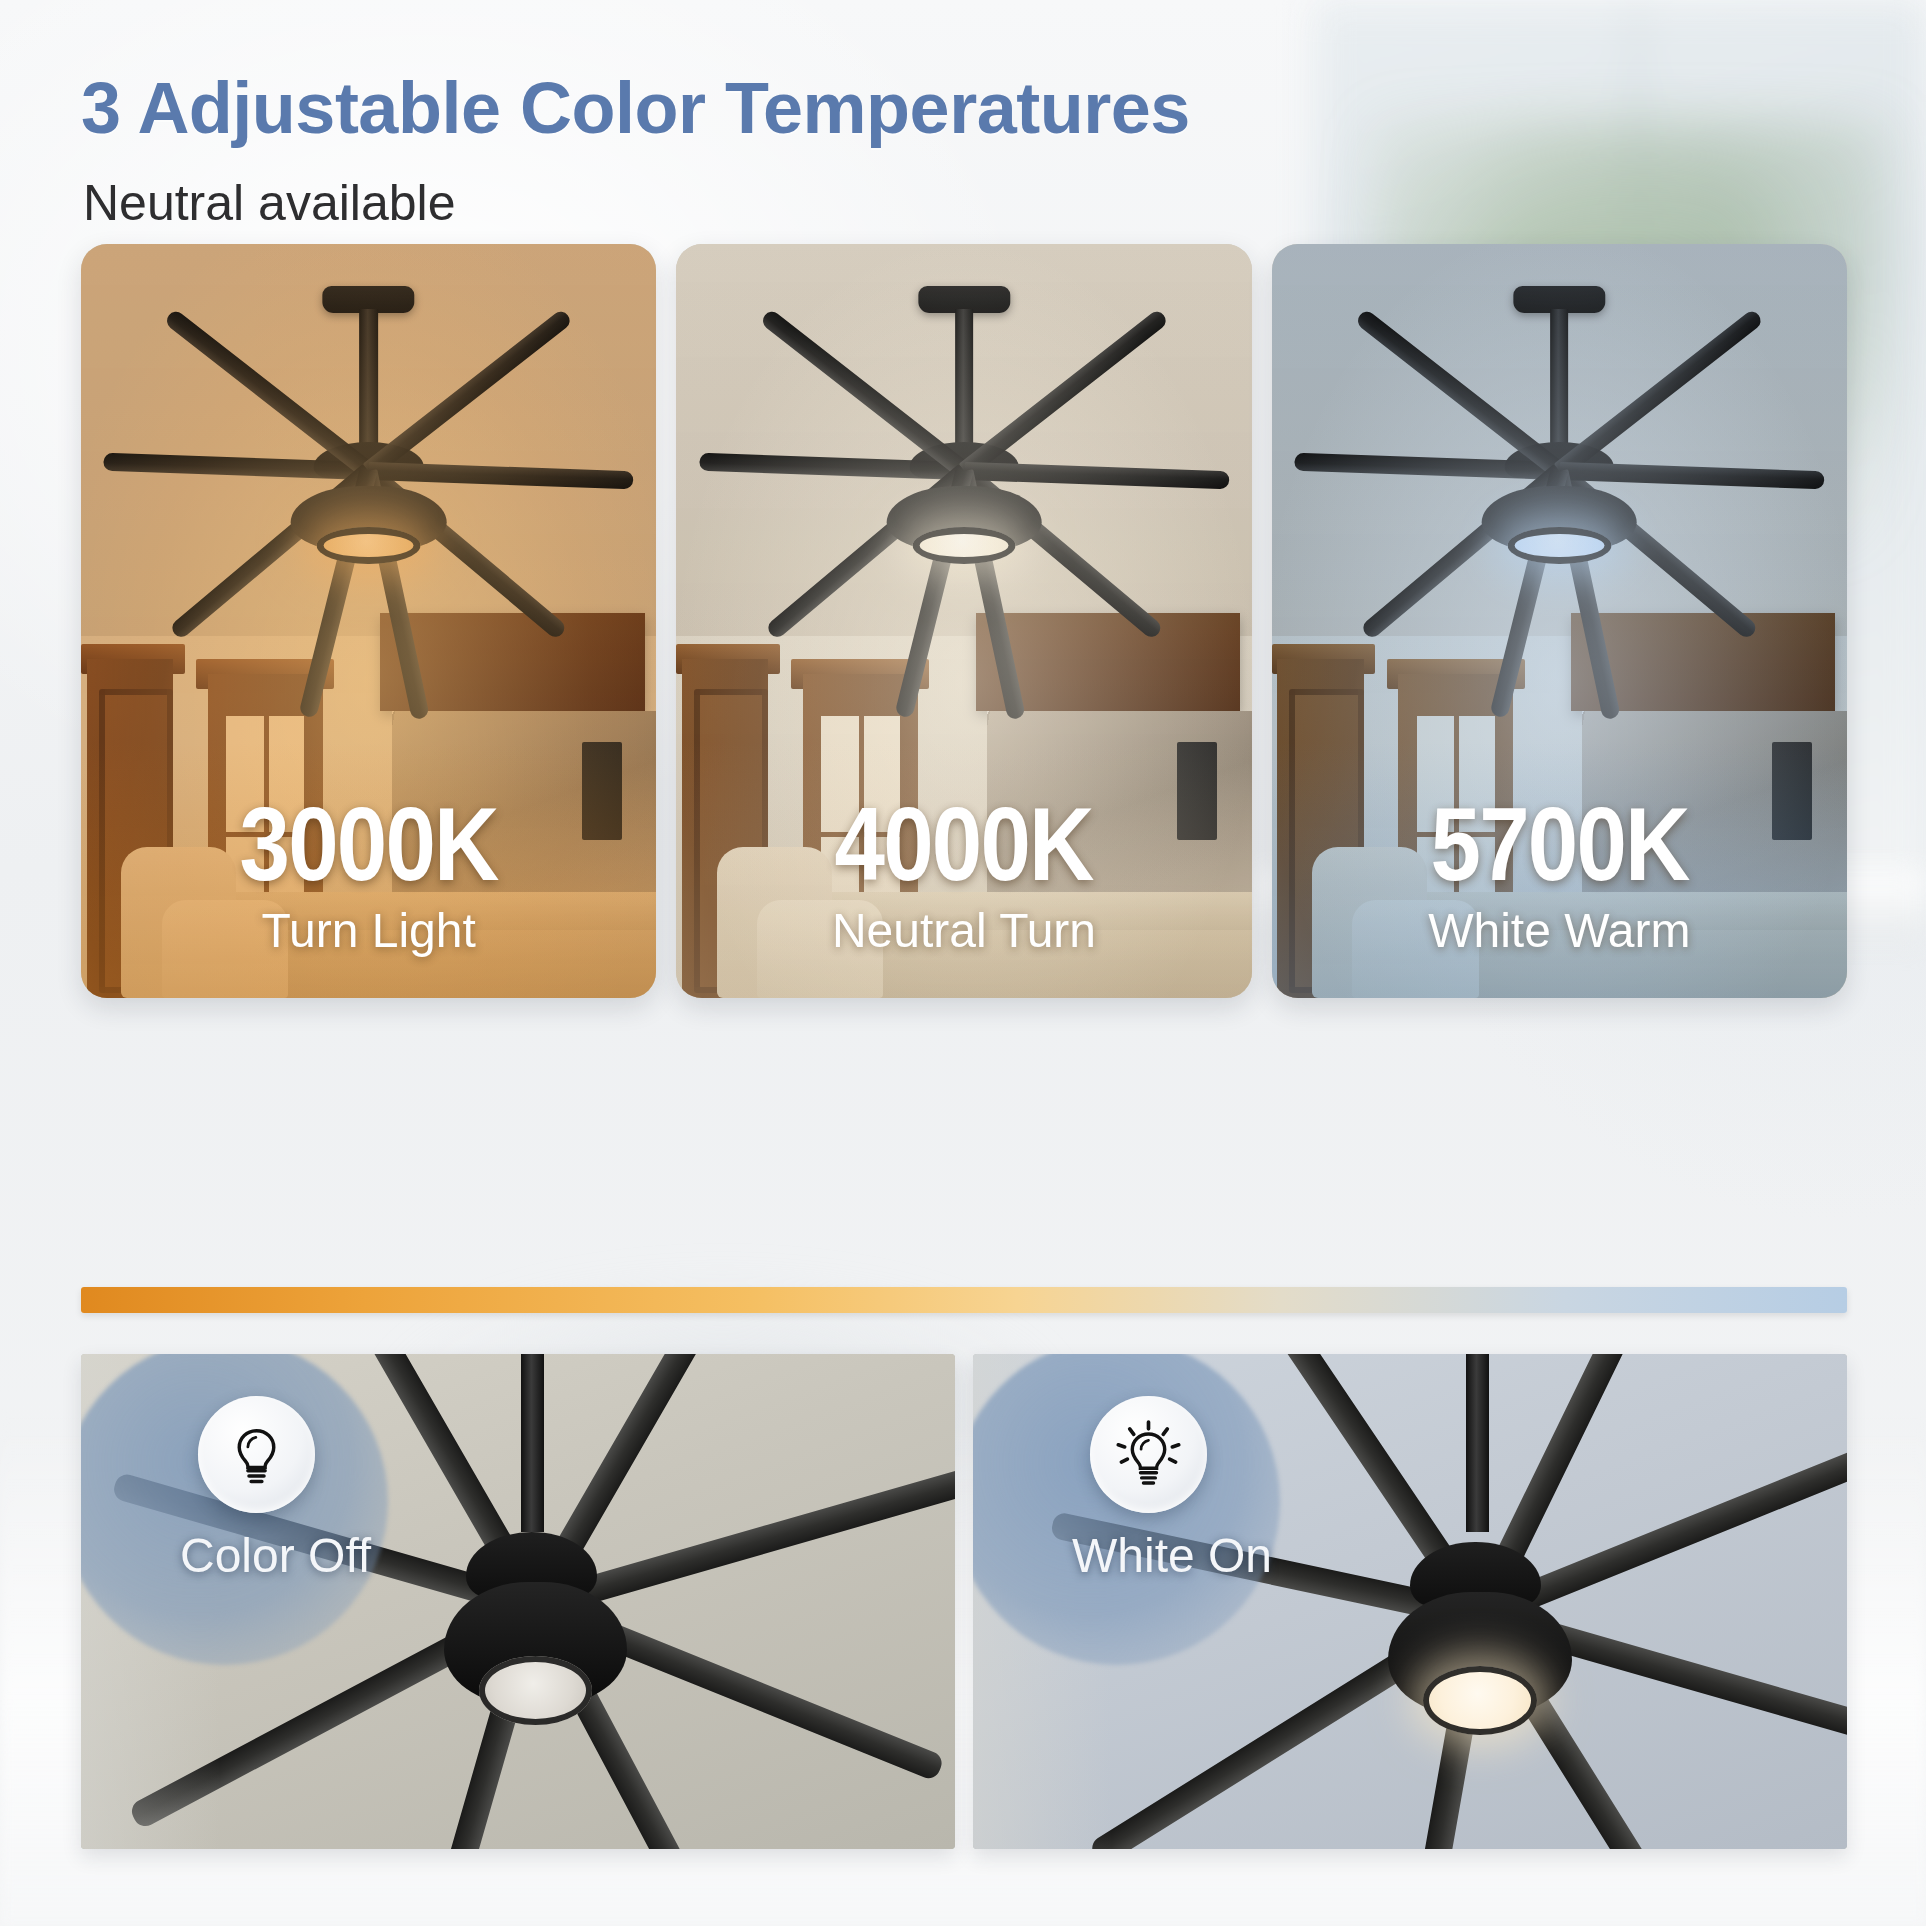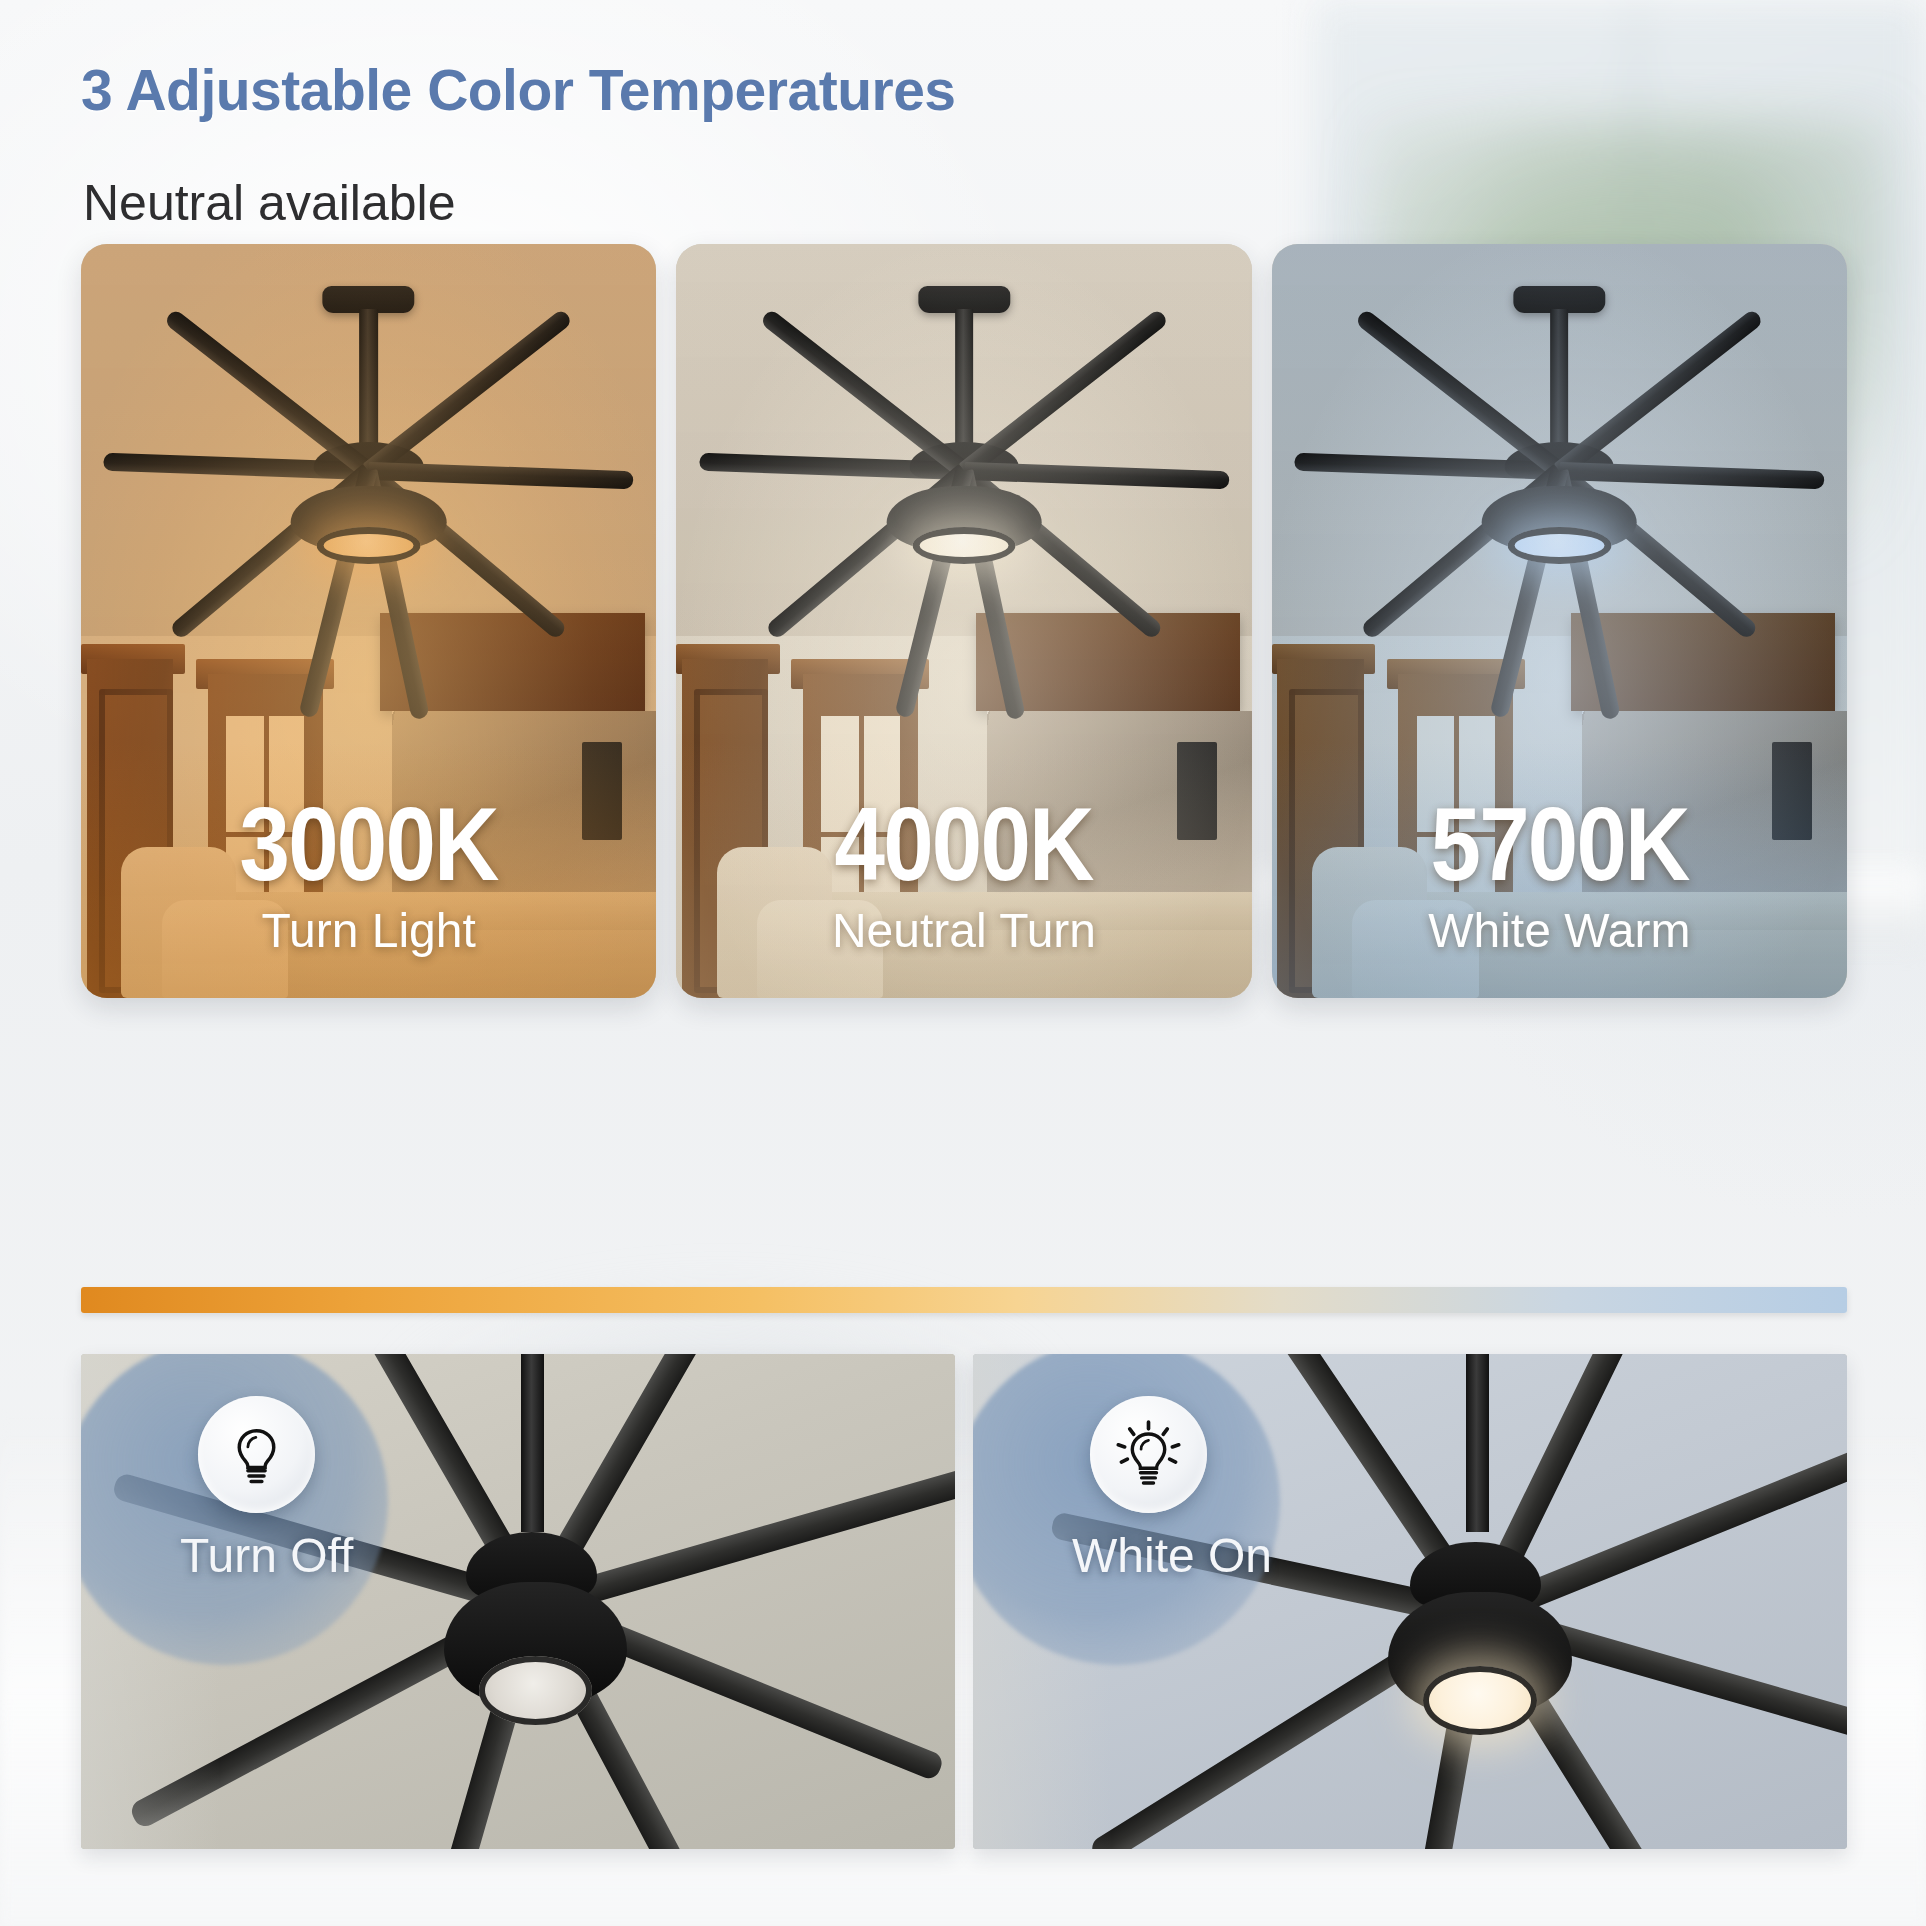--- a/index.html
+++ b/index.html
@@ -46,22 +46,22 @@
     filter:blur(6px);
   }
   .bg-softblob{
     position:absolute;left:376px;top:1277px;width:693px;height:257px;
     background:radial-gradient(ellipse at center, rgba(226,230,233,.9) 0%, rgba(226,230,233,0) 70%);
     filter:blur(22px);
   }
 
   
   .headline{
-    position:absolute;left:81px;top:57px;
-    font-size:57px;font-weight:bold;letter-spacing:-0.5px;
+    position:absolute;left:81px;top:67px;
+    font-size:72px;font-weight:bold;letter-spacing:-0.5px;
     color:#5a7aad;
     text-shadow:0 2px 0 rgba(255,255,255,.55);
     white-space:nowrap;
   }
   .subhead{
     position:absolute;left:83px;top:174px;
     font-size:50px;font-weight:normal;color:#2e2e30;
     white-space:nowrap;
   }
 
@@ -481,21 +481,21 @@
       <div class="badge-blob"></div>
 
       <div class="badge">
         <svg width="69" height="69" viewBox="0 0 64 64" aria-hidden="true">
           <path d="M32 10c-9 0-16 6.8-16 15.4 0 5.6 3.1 9.6 5.6 12.6 1.5 1.8 2.4 3 2.4 4.6v1.4h16v-1.4c0-1.6.9-2.8 2.4-4.6 2.5-3 5.6-7 5.6-12.6C48 16.8 41 10 32 10z" fill="none" stroke="#111" stroke-width="3.2"></path>
           <path d="M24 47h16M25 52h14M27 57h10" fill="none" stroke="#111" stroke-width="3.2" stroke-linecap="round"></path>
           <path d="M24 25c0-4.4 3.2-8 7.4-8.8" fill="none" stroke="#111" stroke-width="2.6" stroke-linecap="round"></path>
         </svg>
       </div>
 
-      <div class="badge-text">Turn Off</div>
+      <div class="badge-text">Color Off</div>
     </div>
   </div>
 
   <div class="panel">
     <div class="panel-scene">
       <div class="panel-ceiling" style="background:linear-gradient(160deg,#cdd4dc 0%,#c3cad3 42%,#b4bcc6 100%);"></div>
 
       <div class="pblade" style="left:58%;top:50%;width:50%;height:5.4%;transform:rotate(-22deg);"></div>
       <div class="pblade" style="left:58%;top:50%;width:48%;height:5.4%;transform:rotate(16deg);"></div>
       <div class="pblade" style="left:58%;top:50%;width:46%;height:5.4%;transform:rotate(58deg);"></div>

